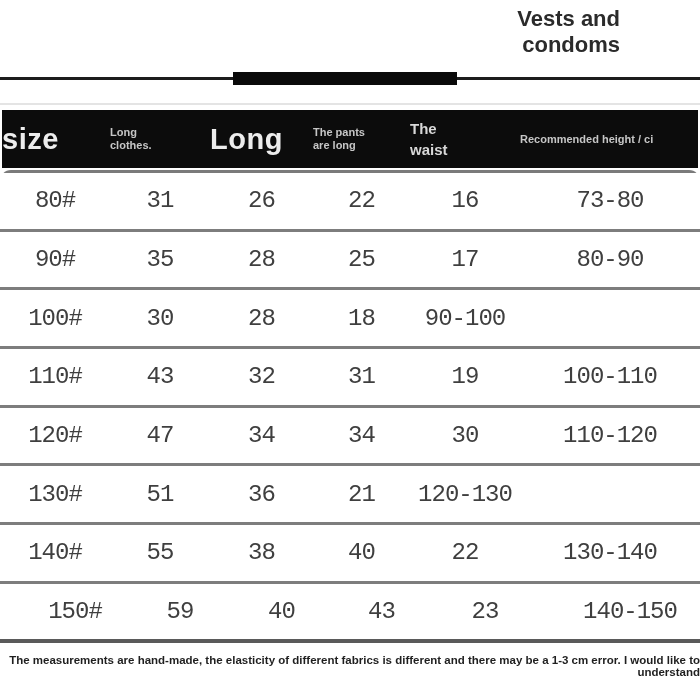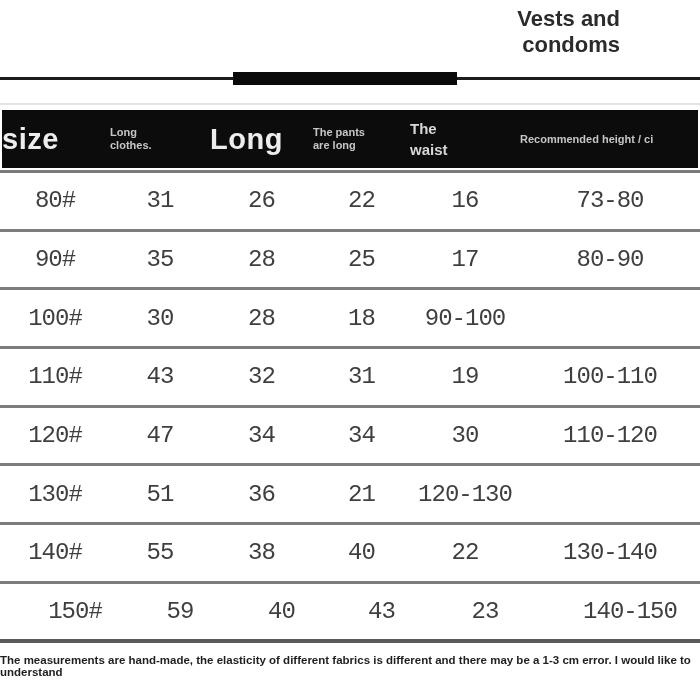--- a/index.html
+++ b/index.html
@@ -29,34 +29,35 @@
   }
   .th {
     text-align:left; color:#c6c6c6; font-size:11px; line-height:13px;
     white-space:pre-line; font-weight:700;
   }
   .th.large  { font-size:29px; line-height:30px; color:#ededed; letter-spacing:0.5px; }
   .th.medium { font-size:15px; line-height:21px; color:#d8d8d8; }
   .tbody {
     position:absolute; top:170px; left:0; width:700px;
     border-top:3px solid #7a7a7a;
+    border-radius:11px;
   }
   .row {
     display:grid; grid-template-columns:110px 100px 103px 97px 110px 180px;
     height:58.7px; box-sizing:border-box; align-items:center;
     border-bottom:3px solid #7d7d7d; background:#ffffff;
   }
   .row:last-child { border-bottom:4px solid #5a5a5a;padding-left:20px; }
   .cell {
     text-align:center; font-family:"Liberation Mono", monospace;
     font-size:24px; letter-spacing:-1px; color:#3f3f3f;
   }
   .footnote {
     position:absolute; top:654px; left:0; width:700px;
-    text-align:left; font-size:11.5px; font-weight:700; color:#1f1f1f;
+    text-align:right; font-size:11.5px; font-weight:700; color:#1f1f1f;
   }
 </style>
 </head>
 <body>
 
 <div class="page">
 
   <div class="title">Vests and
 condoms</div>
 

